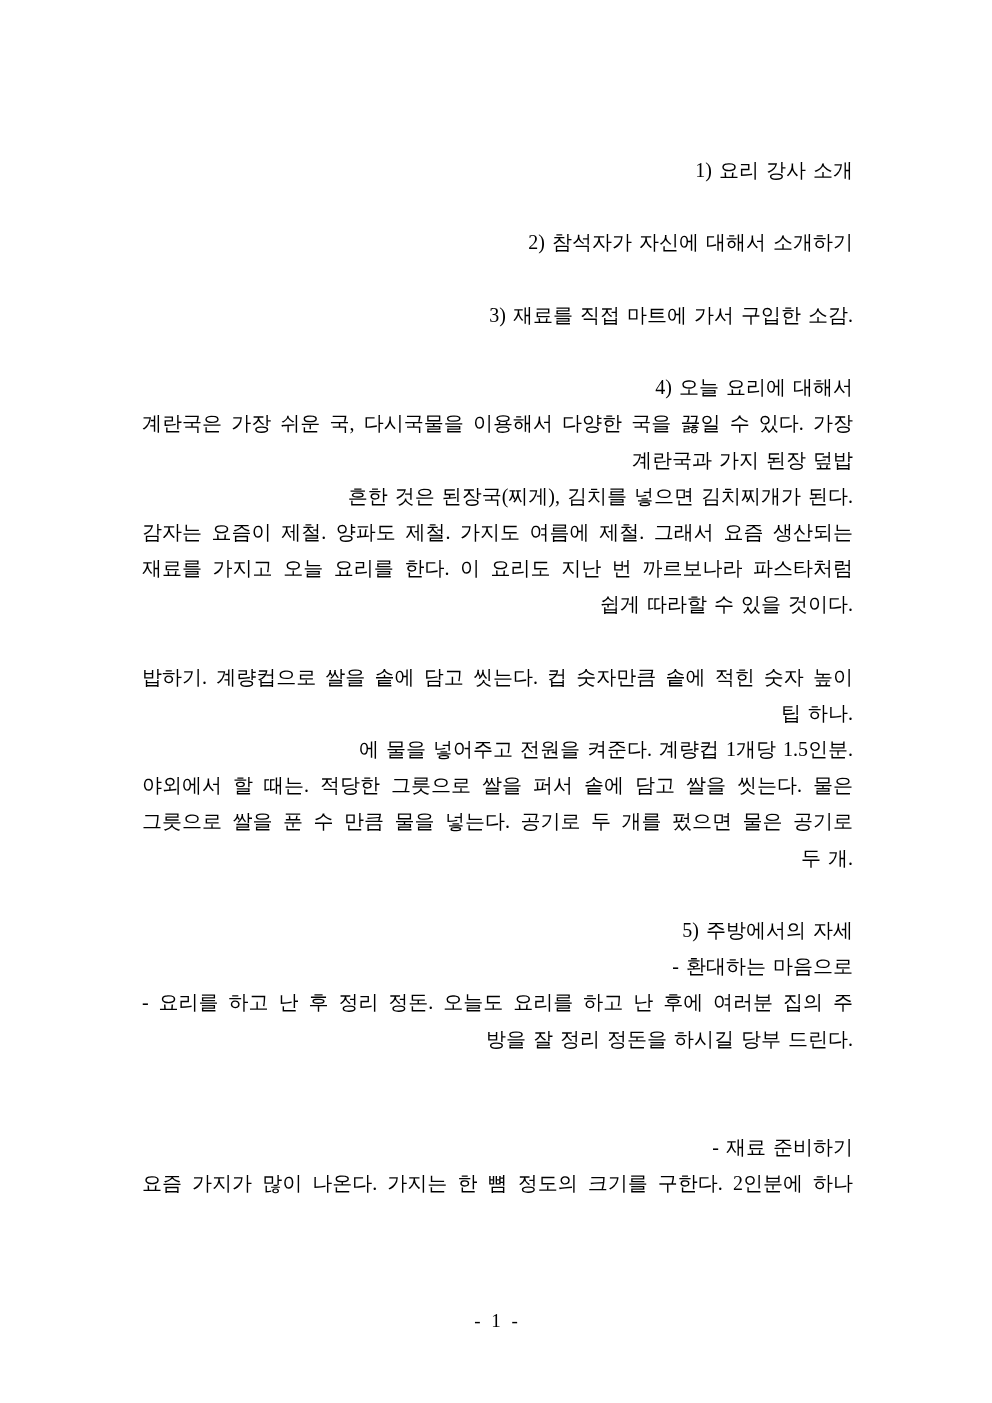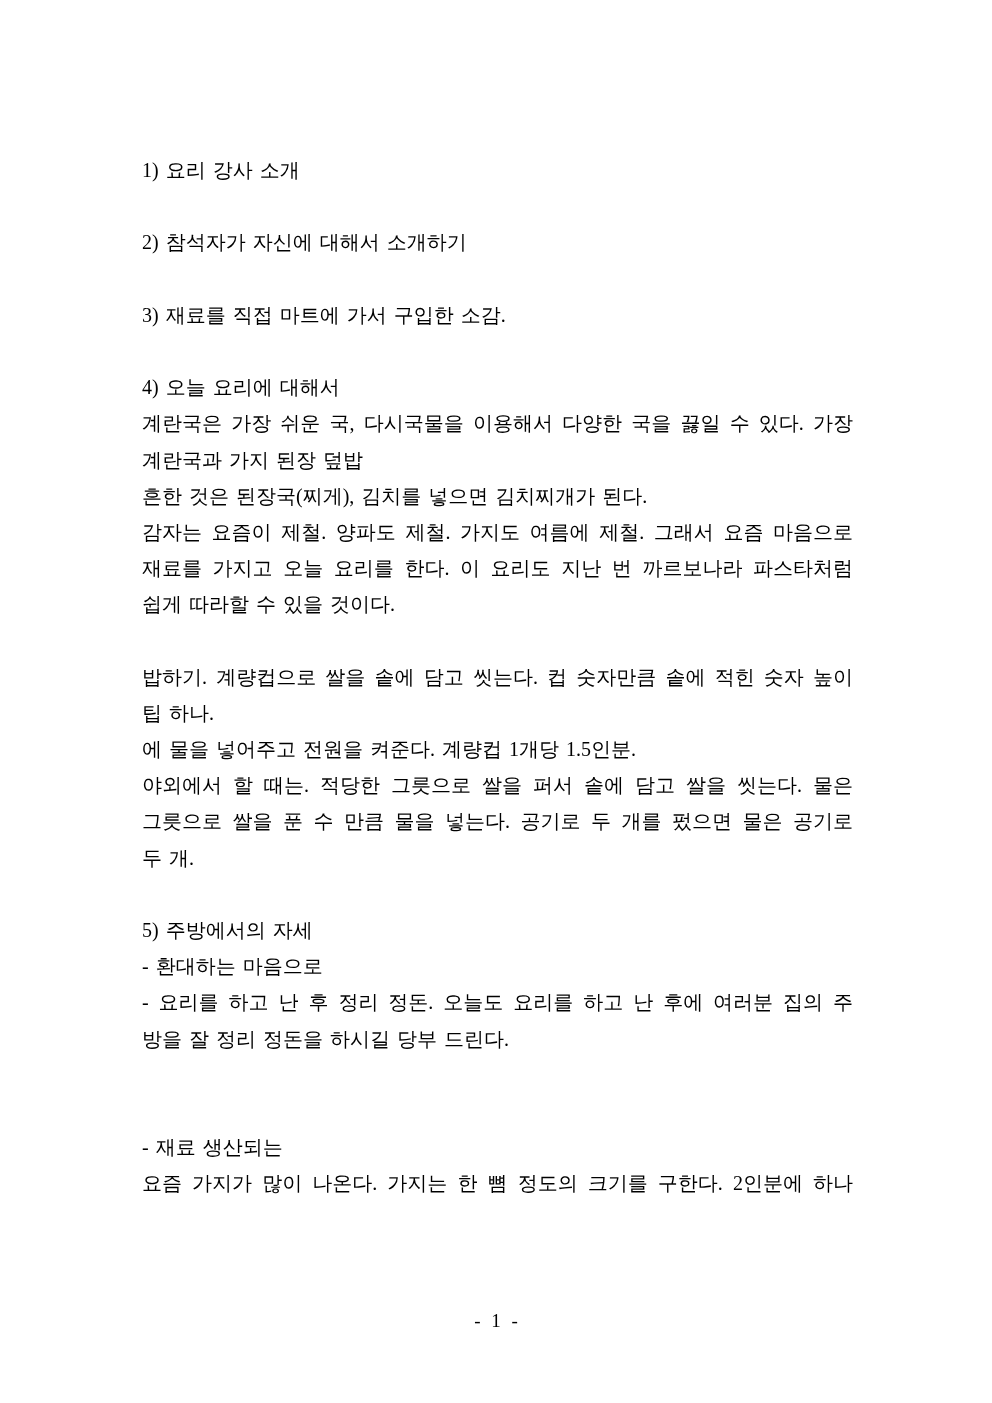--- a/index.html
+++ b/index.html
@@ -20,21 +20,21 @@
     position: absolute;
     left: 142px;
     top: 152px;
     width: 711px;
     font-size: 20px;
     line-height: 36.2px;
   }
   .line {
     height: 36.2px;
     overflow: hidden;
-    text-align: left;
+    text-align: right;
     word-spacing: 2px;
     white-space: nowrap;
   }
   .line.justify {
     white-space: normal;
     text-align: justify;
     text-align-last: justify;
     word-spacing: normal;
   }
   .line.blank {
@@ -59,34 +59,34 @@
       <div class="line">1) 요리 강사 소개</div>
       <div class="line blank">&nbsp;</div>
       <div class="line">2) 참석자가 자신에 대해서 소개하기</div>
       <div class="line blank">&nbsp;</div>
       <div class="line">3) 재료를 직접 마트에 가서 구입한 소감.</div>
       <div class="line blank">&nbsp;</div>
       <div class="line">4) 오늘 요리에 대해서</div>
       <div class="line justify">계란국은 가장 쉬운 국, 다시국물을 이용해서 다양한 국을 끓일 수 있다. 가장</div>
       <div class="line">계란국과 가지 된장 덮밥</div>
       <div class="line">흔한 것은 된장국(찌게), 김치를 넣으면 김치찌개가 된다.</div>
-      <div class="line justify">감자는 요즘이 제철. 양파도 제철. 가지도 여름에 제철. 그래서 요즘 마음으로</div>
+      <div class="line justify">감자는 요즘이 제철. 양파도 제철. 가지도 여름에 제철. 그래서 요즘 생산되는</div>
       <div class="line justify">재료를 가지고 오늘 요리를 한다. 이 요리도 지난 번 까르보나라 파스타처럼</div>
       <div class="line">쉽게 따라할 수 있을 것이다.</div>
       <div class="line blank">&nbsp;</div>
       <div class="line justify">밥하기. 계량컵으로 쌀을 솥에 담고 씻는다. 컵 숫자만큼 솥에 적힌 숫자 높이</div>
       <div class="line">팁 하나.</div>
       <div class="line">에 물을 넣어주고 전원을 켜준다. 계량컵 1개당 1.5인분.</div>
       <div class="line justify">야외에서 할 때는. 적당한 그릇으로 쌀을 퍼서 솥에 담고 쌀을 씻는다. 물은</div>
       <div class="line justify">그릇으로 쌀을 푼 수 만큼 물을 넣는다. 공기로 두 개를 펐으면 물은 공기로</div>
       <div class="line">두 개.</div>
       <div class="line blank">&nbsp;</div>
       <div class="line">5) 주방에서의 자세</div>
       <div class="line">- 환대하는 마음으로</div>
       <div class="line justify">- 요리를 하고 난 후 정리 정돈. 오늘도 요리를 하고 난 후에 여러분 집의 주</div>
       <div class="line">방을 잘 정리 정돈을 하시길 당부 드린다.</div>
       <div class="line blank">&nbsp;</div>
       <div class="line blank">&nbsp;</div>
-      <div class="line">- 재료 생산되는</div>
+      <div class="line">- 재료 준비하기</div>
       <div class="line justify">요즘 가지가 많이 나온다. 가지는 한 뼘 정도의 크기를 구한다. 2인분에 하나</div>
     </div>
   <div class="footer">- 1 -</div>
 </div>
 
 </body></html>

